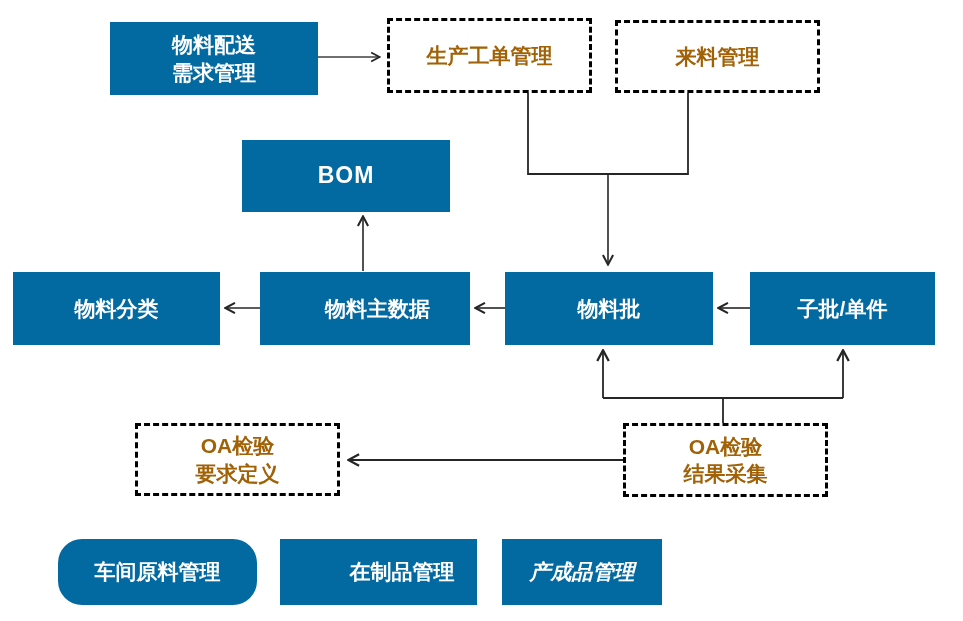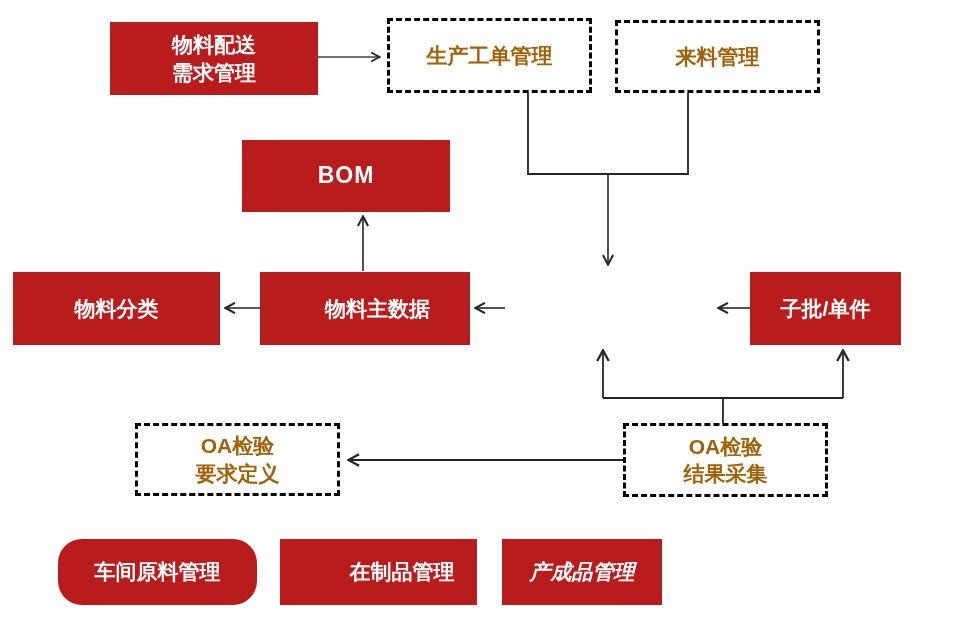--- a/index.html
+++ b/index.html
@@ -28,21 +28,21 @@
     display: flex;
     align-items: center;
     justify-content: center;
     text-align: center;
     font-weight: bold;
     white-space: pre-line;
     line-height: 1.3;
     box-sizing: border-box;
   }
   .node.solid {
-    background: #b91c1c;
+    background: #0369a1;
     color: #ffffff;
     font-size: 21px;
   }
   .node.dashed {
     background: #ffffff;
     color: #a16207;
     border: 3px dashed #000000;
     font-size: 21px;
   }
   .node.bom {
@@ -88,22 +88,23 @@
   <div class="node dashed" style="left:387px; top:18px; width:205px; height:75px;">生产工单管理</div>
 
   <div class="node dashed" style="left:615px; top:20px; width:205px; height:73px;">来料管理</div>
 
   <div class="node solid" style="left:13px; top:272px; width:207px; height:73px;">物料分类</div>
 
   <div class="node solid bom" style="left:242px; top:140px; width:208px; height:72px;">BOM</div>
 
   <div class="node solid" style="left:260px; top:272px; width:210px; height:73px;padding-left:25px;">物料主数据</div>
 
+  <div class="node solid" style="left:505px; top:272px; width:208px; height:73px;">物料批</div>
 
-  <div class="node solid" style="left:750px; top:272px; width:151px; height:73px;">子批/单件</div>
+  <div class="node solid" style="left:750px; top:272px; width:185px; height:73px;">子批/单件</div>
 
   <div class="node dashed" style="left:135px; top:423px; width:205px; height:73px;">OA检验
 要求定义</div>
 
   <div class="node dashed" style="left:623px; top:423px; width:205px; height:74px;">OA检验
 结果采集</div>
 
   <div class="node solid" style="left:58px; top:539px; width:199px; height:66px;border-radius:24px;">车间原料管理</div>
 
   <div class="node solid" style="left:280px; top:539px; width:197px; height:66px;padding-left:47px;">在制品管理</div>

